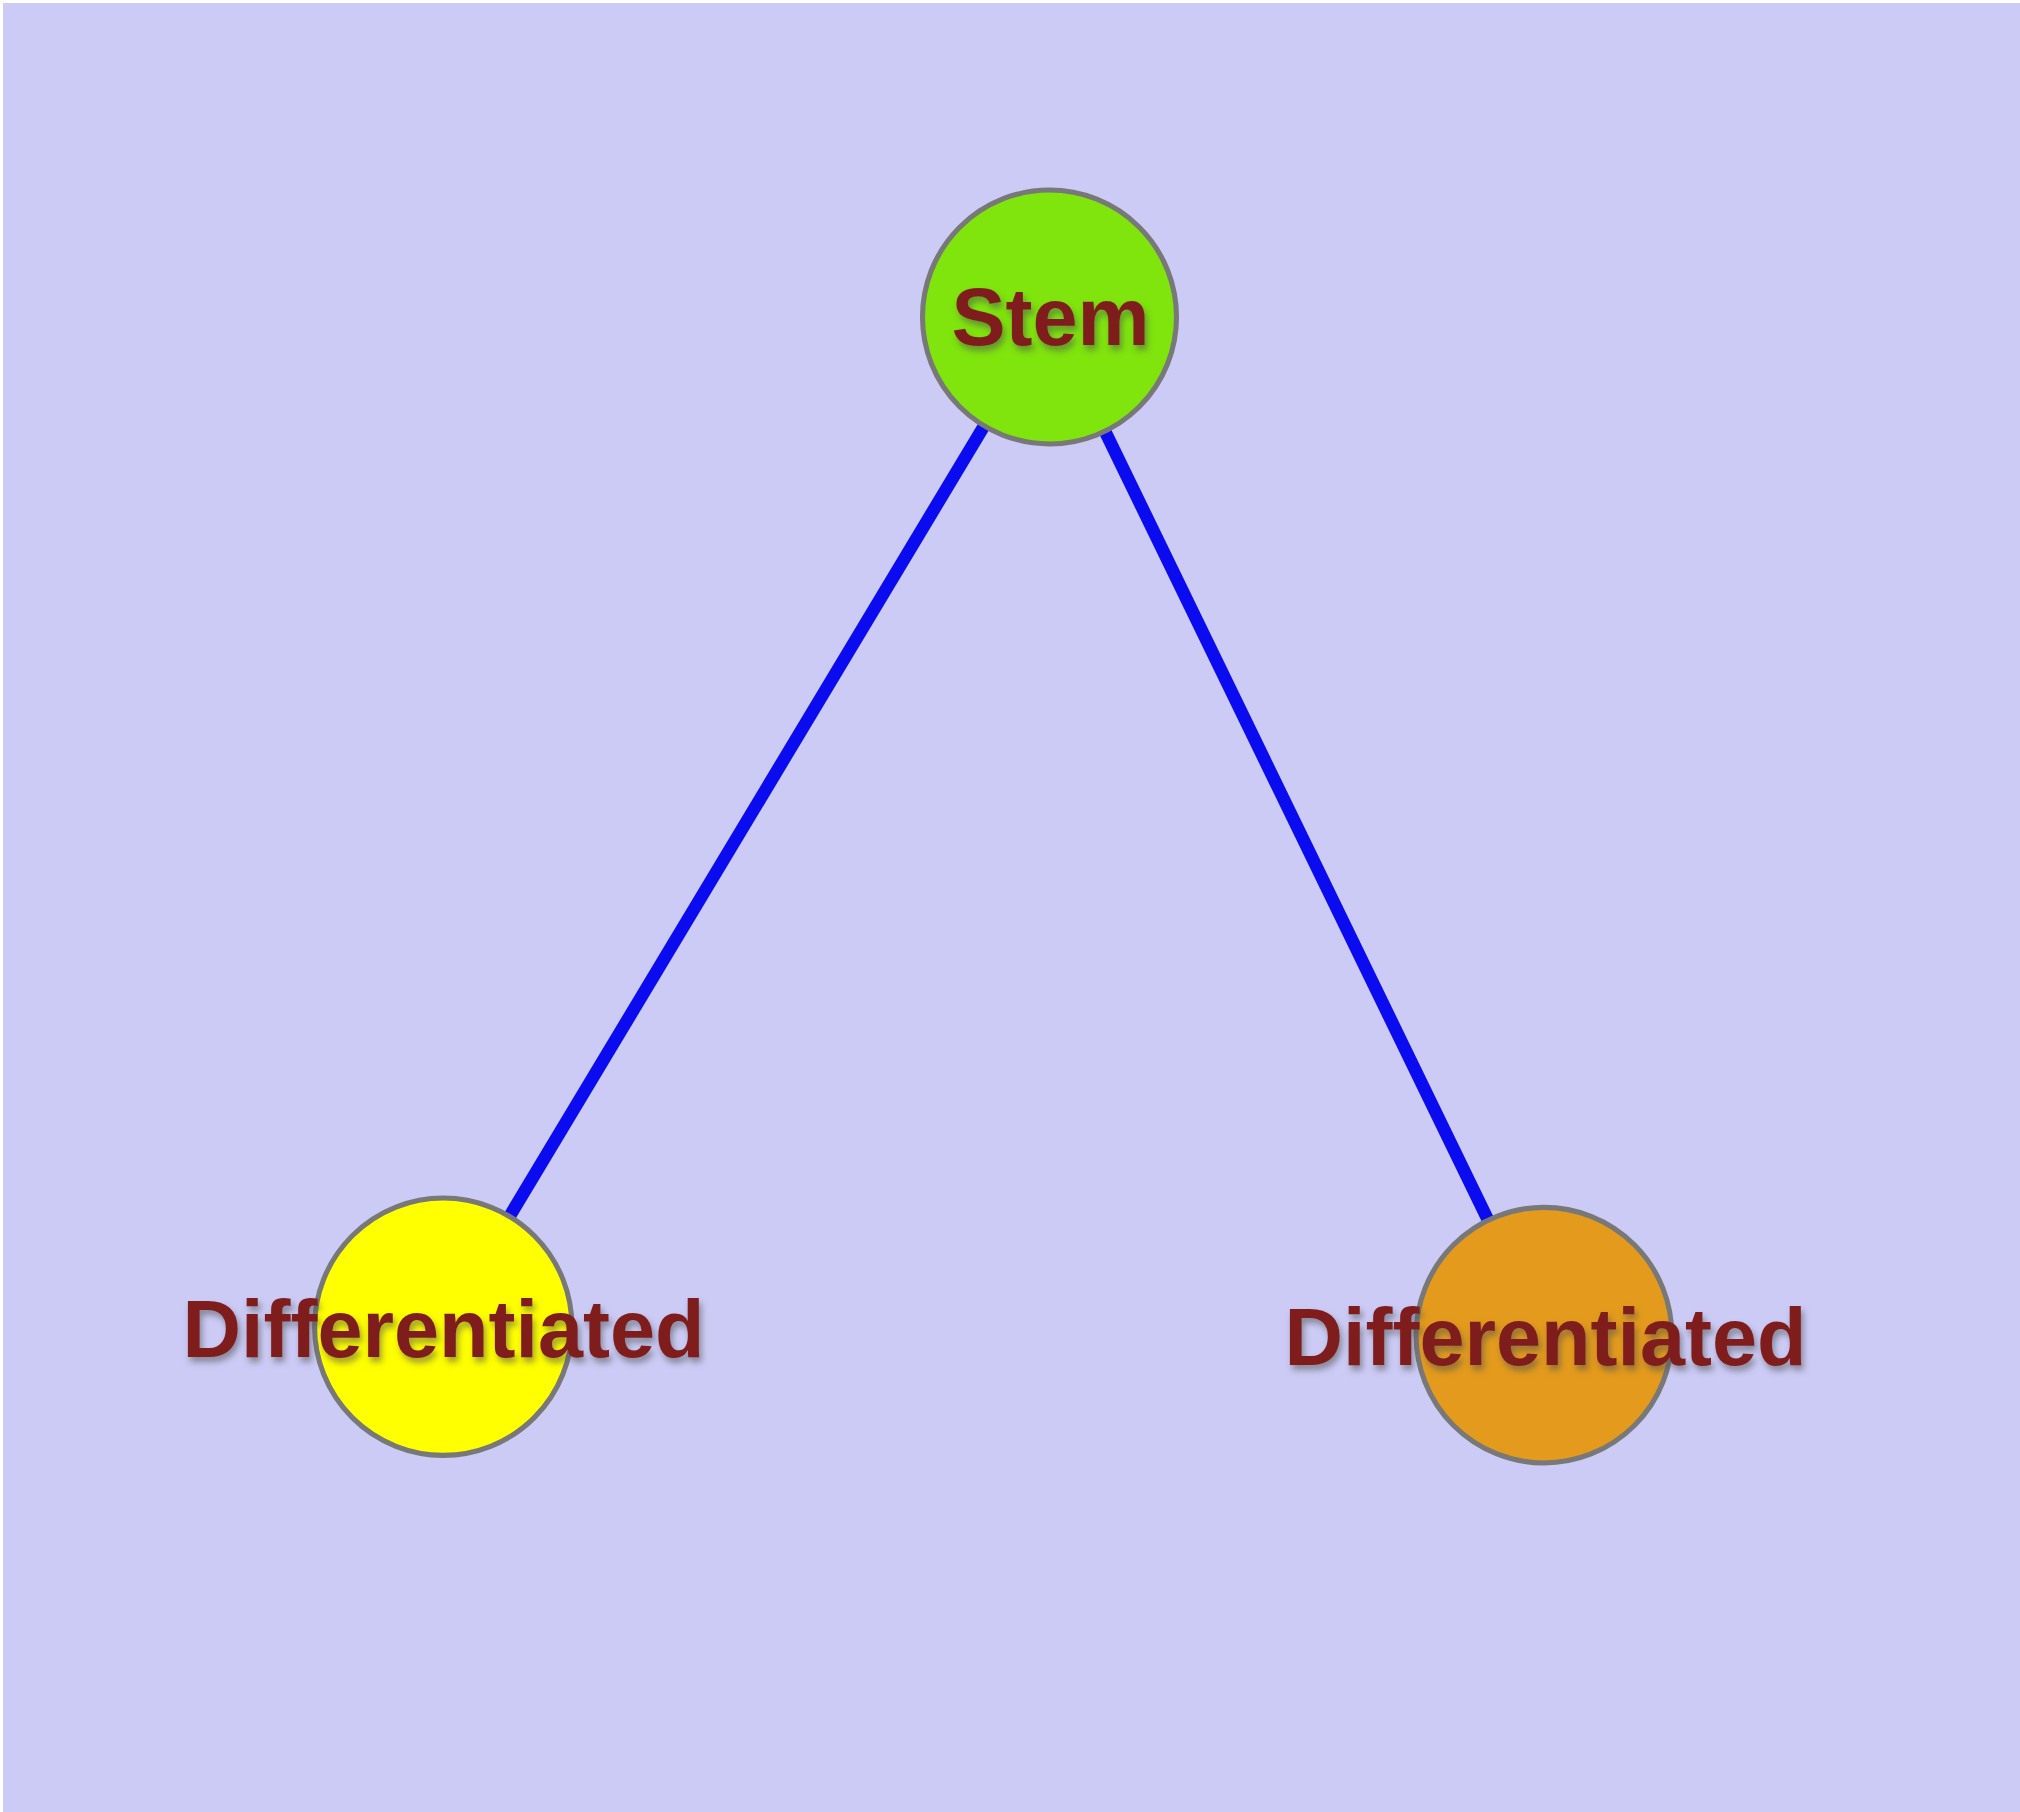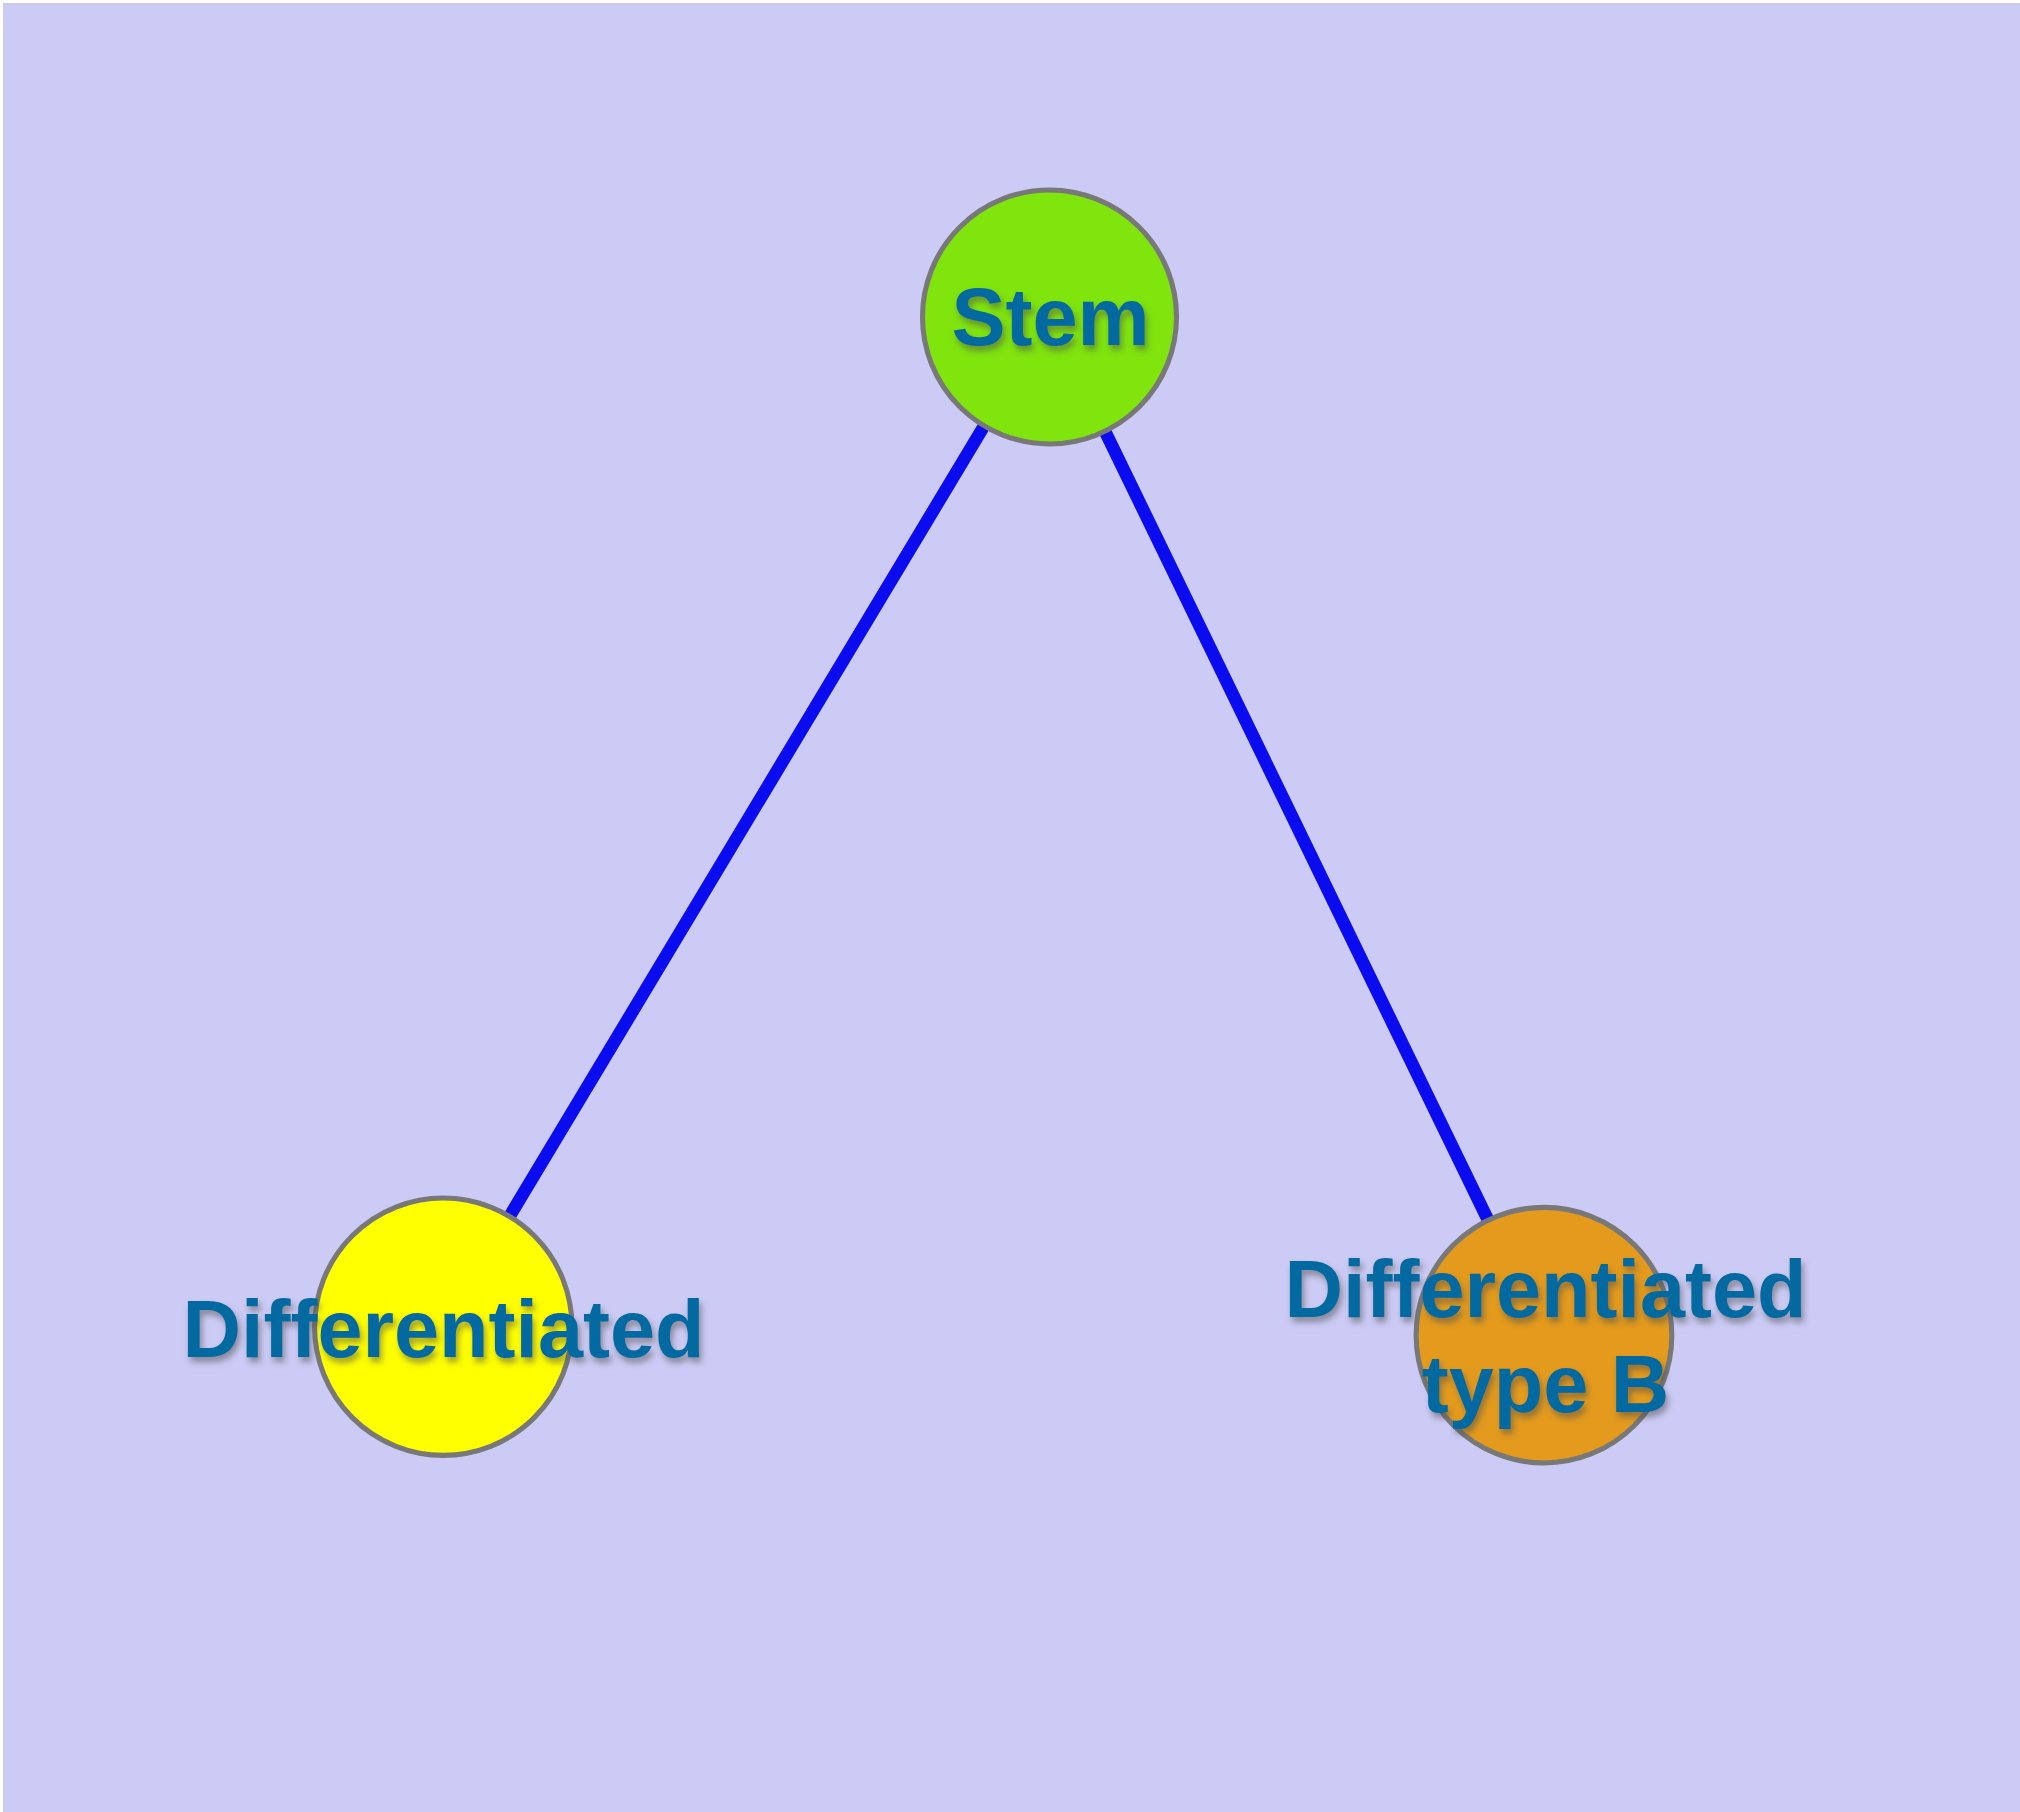--- a/index.html
+++ b/index.html
@@ -28,21 +28,21 @@
     top: 0;
     left: 0;
     width: 100%;
     height: 100%;
     display: block;
   }
   .node-label {
     position: absolute;
     transform: translate(-50%, -50%);
     text-align: center;
-    color: #0369a1;
+    color: #7f1d1d;
     font-weight: bold;
     font-size: 81px;
     line-height: 95px;
     white-space: nowrap;
     text-shadow: 2.5px 5.1px 6px rgba(80, 80, 80, 0.55);
     pointer-events: none;
   }
   .node-label .label-line {
     display: block;
   }
@@ -65,18 +65,17 @@
     </svg>
     <div>
         <div class="node-label" style="left: 1048px; top: 314px;">
           <span class="label-line">Stem</span>
         </div>
         <div class="node-label" style="left: 441px; top: 1326px;">
           <span class="label-line">Differentiated</span>
         </div>
         <div class="node-label" style="left: 1543px; top: 1334px;">
           <span class="label-line">Differentiated</span>
-          <span class="label-line">type B</span>
         </div>
       </div>
   </div>
 </div>
 
 
 </body></html>

